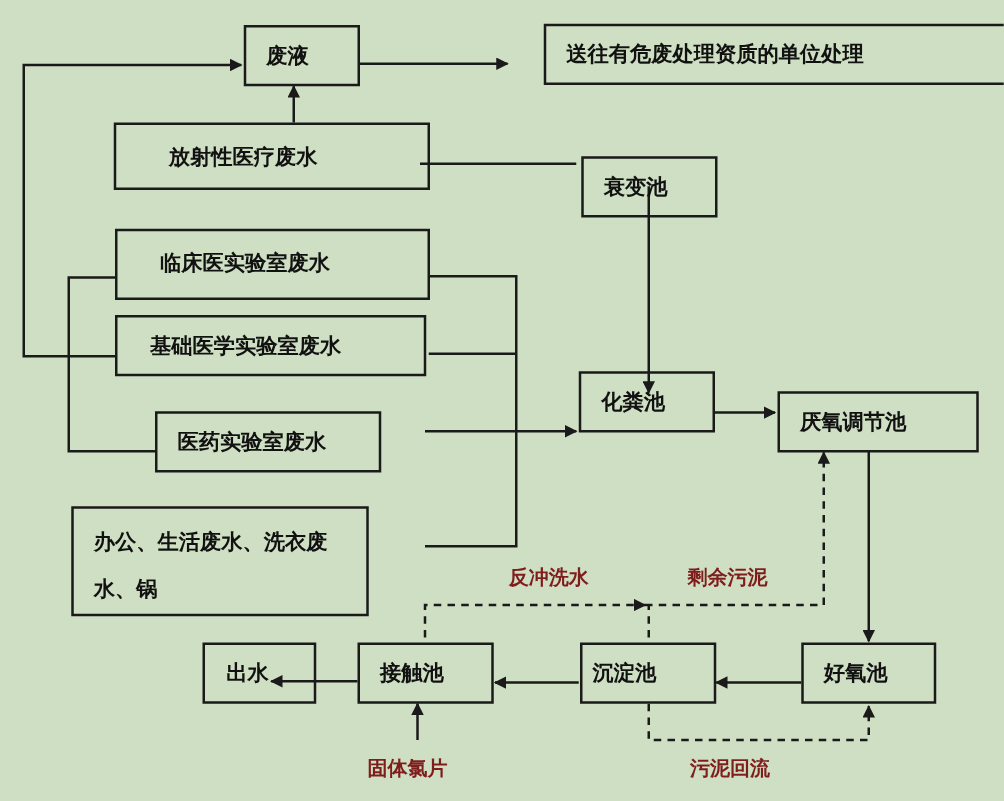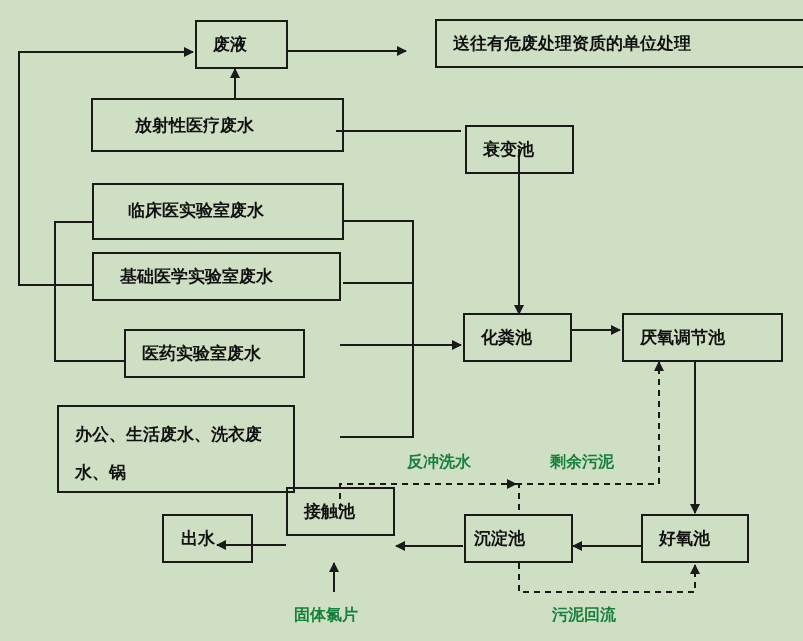--- a/index.html
+++ b/index.html
@@ -1,21 +1,21 @@
 <!DOCTYPE html>
 <html><head>
 <meta charset="utf-8">
 <style>
   html, body { margin:0; padding:0; }
   body { width:803px; height:641px; background:#cfdfc3; position:relative; overflow:hidden;
          font-family:"DejaVu Sans", sans-serif; }
   #diagram { position:absolute; left:0; top:0; }
   .box { position:absolute; border:2px solid #1a1a1a; box-sizing:border-box; background:transparent;
          font-size:17px; color:#111; font-weight:bold; display:flex; align-items:center; }
-  .lbl { position:absolute; font-size:16px; color:#15803d; font-weight:bold; white-space:nowrap; }
+  .lbl { position:absolute; font-size:16px; color:#7f1d1d; font-weight:bold; white-space:nowrap; }
   .multi { flex-direction:column; align-items:flex-start; justify-content:center; line-height:38px; padding-left:16px; }
 </style>
 </head>
 <body>
 
 <svg id="diagram" width="803" height="641" viewBox="0 0 803 641">
   <defs>
     <marker id="ah" markerWidth="10" markerHeight="10" refX="9" refY="5" orient="auto" markerUnits="userSpaceOnUse">
       <path d="M0,0 L10,5 L0,10 z" fill="#1a1a1a"></path>
     </marker>
@@ -77,33 +77,33 @@
   </div>
 <div class="box" style="left:92px;top:183px;width:252px;height:57px;padding-left:34px;align-items:flex-start;padding-top:14px;">
   <span>临床医实验室废水</span>
   </div>
 <div class="box" style="left:92px;top:252px;width:249px;height:49px;padding-left:26px;">
   <span>基础医学实验室废水</span>
   </div>
 <div class="box" style="left:124px;top:329px;width:181px;height:49px;padding-left:16px;">
   <span>医药实验室废水</span>
   </div>
-<div class="box" style="left:463px;top:313px;width:109px;height:49px;padding-left:16px;">
+<div class="box" style="left:463px;top:297px;width:109px;height:49px;padding-left:16px;">
   <span>化粪池</span>
   </div>
 <div class="box" style="left:622px;top:313px;width:161px;height:49px;padding-left:16px;">
   <span>厌氧调节池</span>
   </div>
 <div class="box multi" style="left:57px;top:405px;width:238px;height:88px;justify-content:flex-end;">
   <span>办公、生活废水、洗衣废水、锅</span>
   </div>
 <div class="box" style="left:126px;top:514px;width:91px;height:49px;padding-left:17px;margin-left:36px;">
   <span>出水</span>
   </div>
-<div class="box" style="left:286px;top:487px;width:109px;height:49px;padding-left:16px;">
+<div class="box" style="left:286px;top:514px;width:109px;height:49px;padding-left:16px;">
   <span>接触池</span>
   </div>
 <div class="box" style="left:464px;top:514px;width:109px;height:49px;padding-left:8px;">
   <span>沉淀池</span>
   </div>
 <div class="box" style="left:641px;top:514px;width:108px;height:49px;padding-left:16px;">
   <span>好氧池</span>
   </div>
 
 <span class="lbl" style="left:407px;top:452px;">反冲洗水</span>

